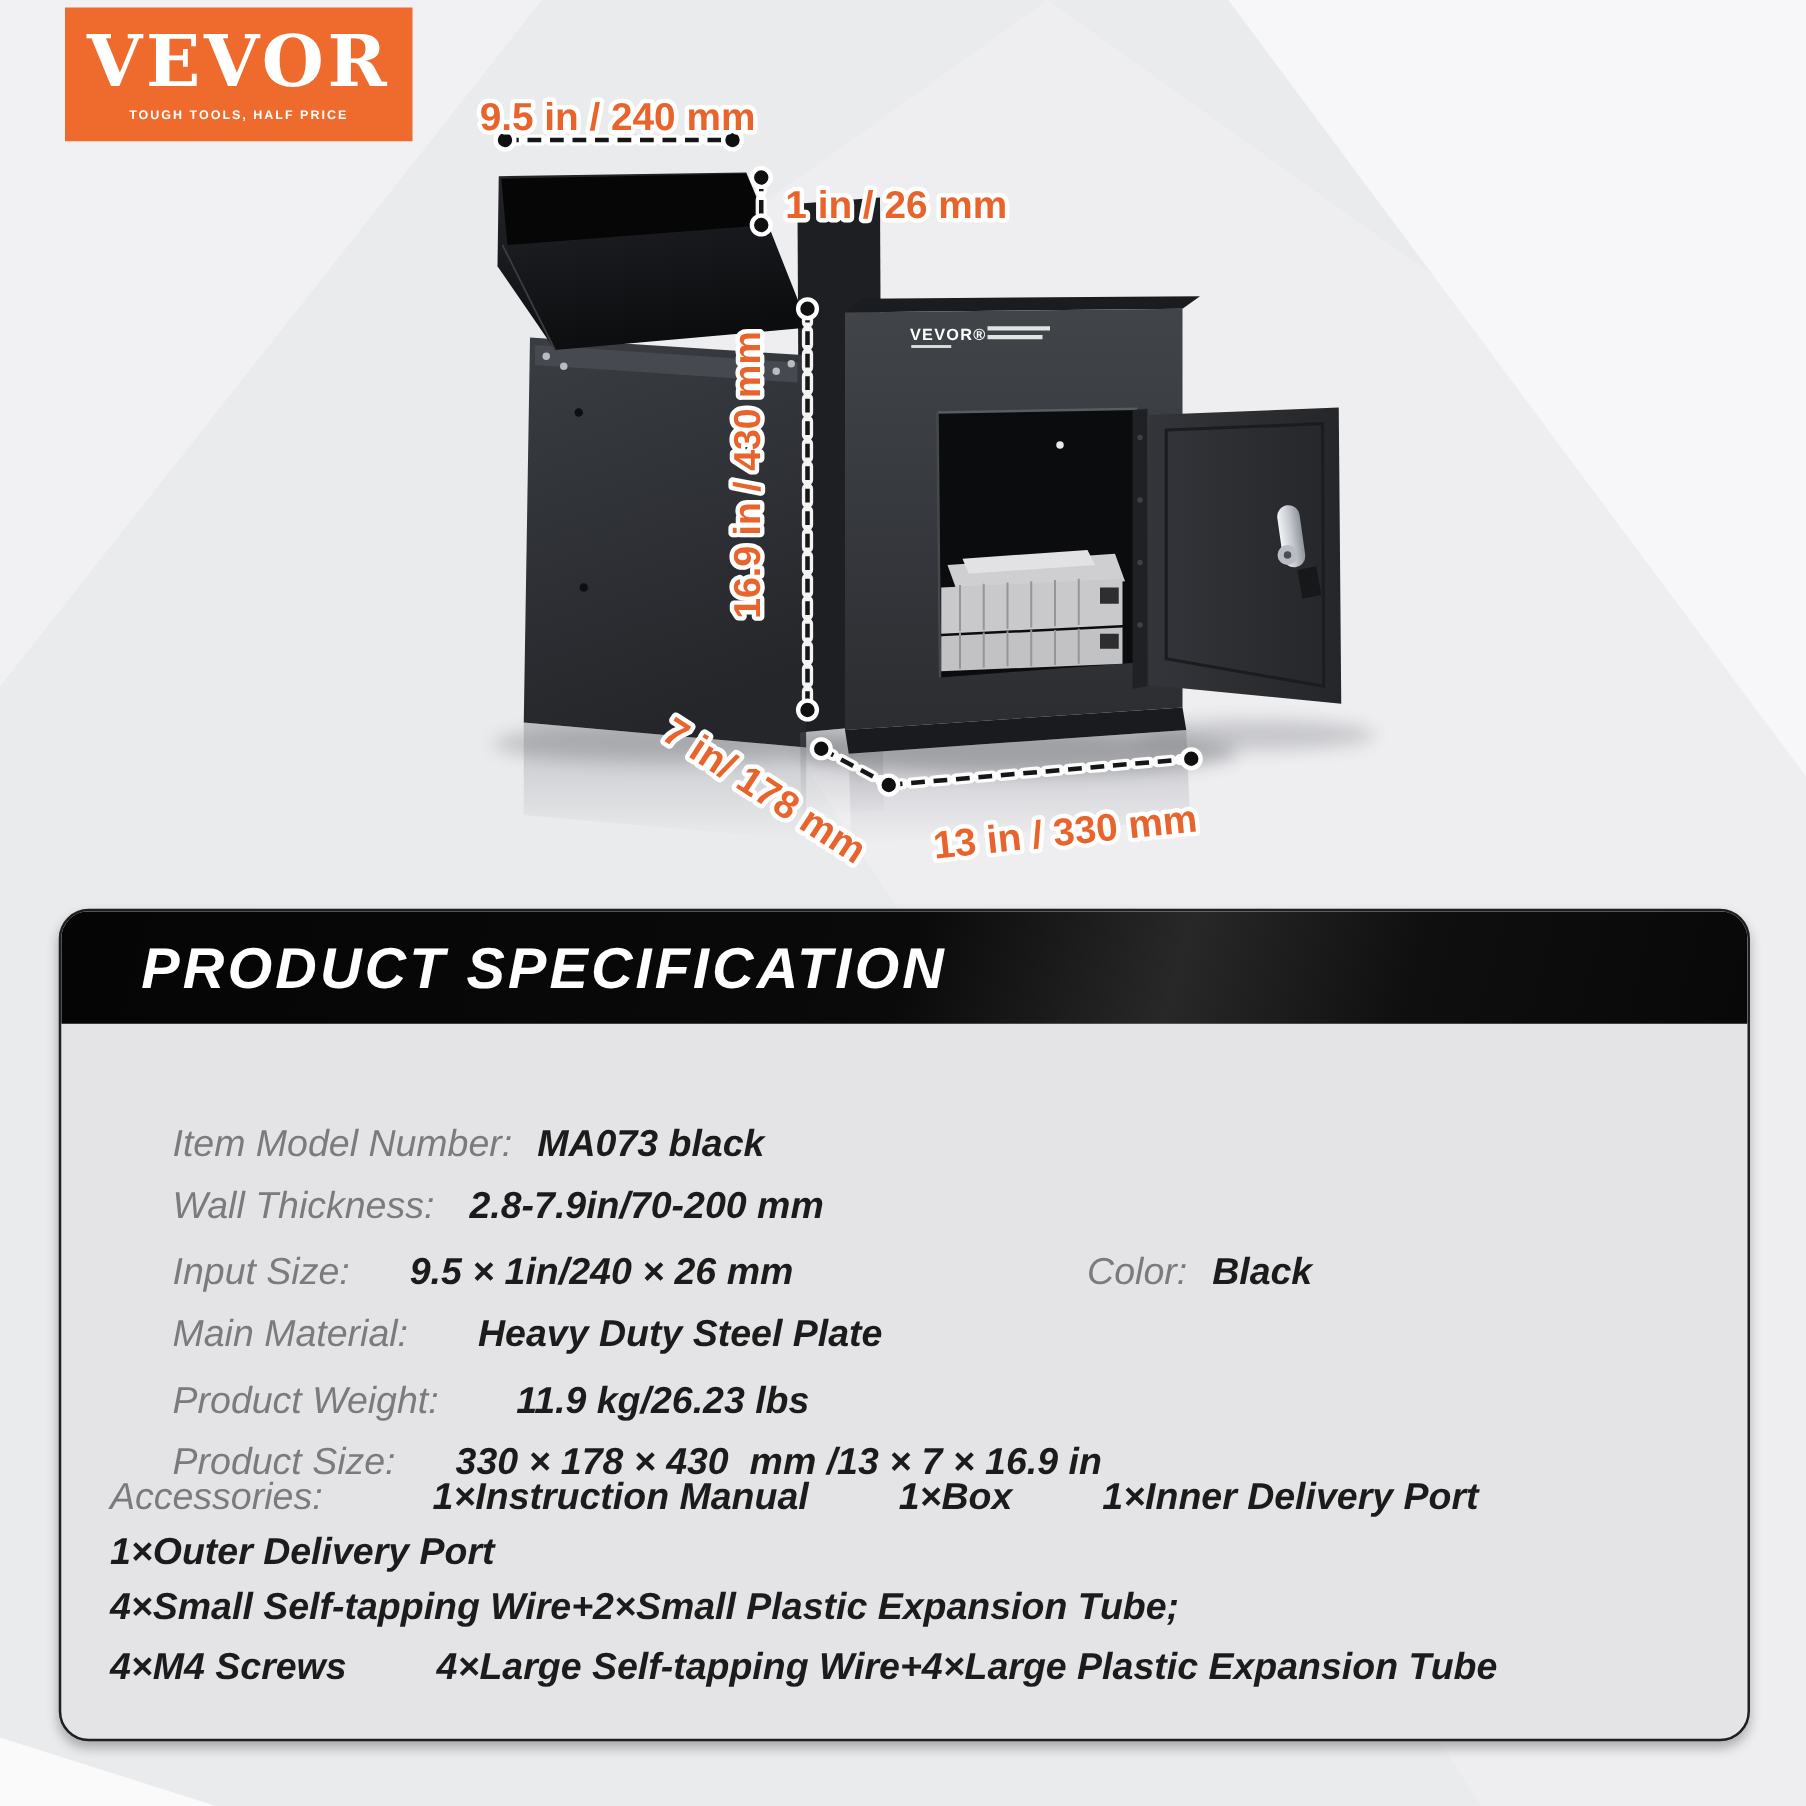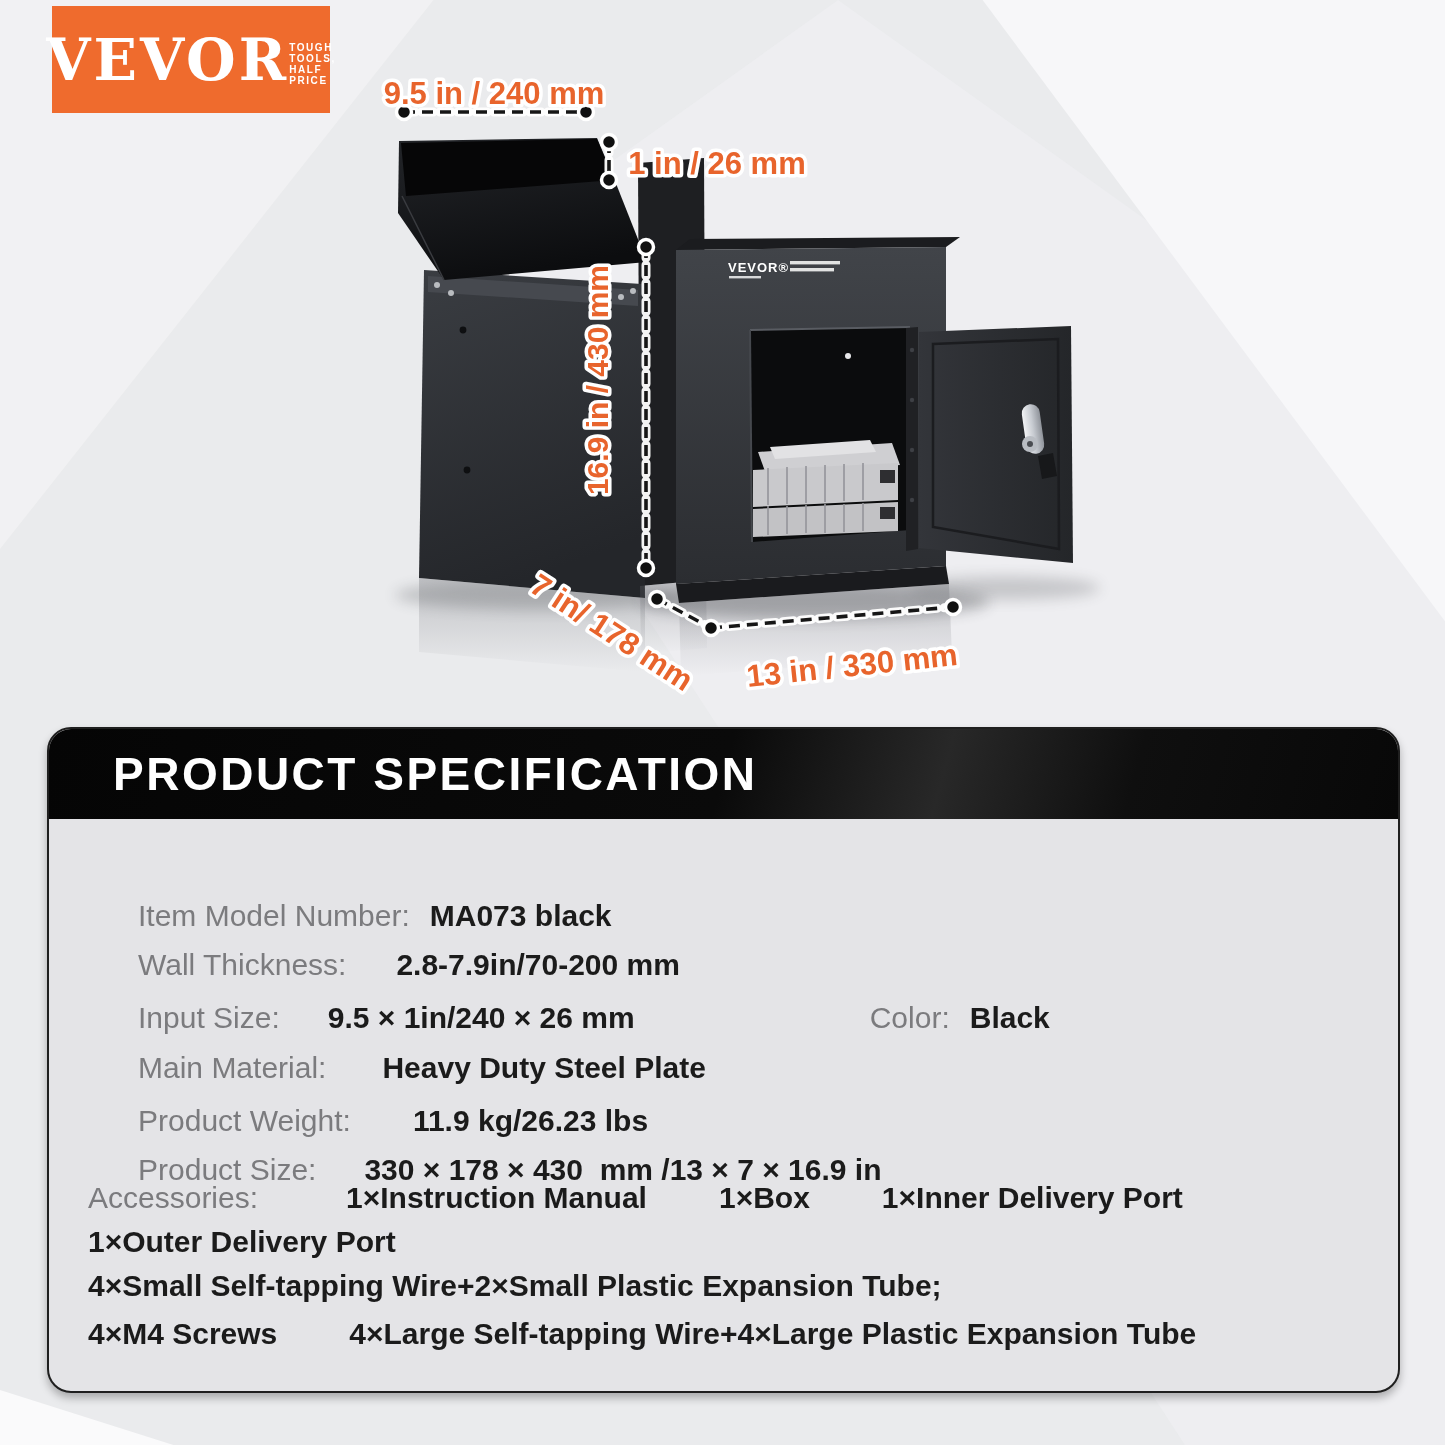--- a/index.html
+++ b/index.html
@@ -10,21 +10,21 @@
   }
   
   .bg-wedge{position:absolute;inset:0;pointer-events:none;}
   .bg-wedge.w1{background:#f7f7f9;clip-path:polygon(68% 0,100% 0,100% 43%);}
   .bg-wedge.w2{background:#f1f1f4;opacity:.55;clip-path:polygon(58% 0,100% 30%,100% 100%,82% 100%,30% 20%);}
   .bg-wedge.w3{background:#f2f2f4;opacity:.8;clip-path:polygon(0 0,30% 0,0 38%);}
   .bg-wedge.w4{background:#fafafb;clip-path:polygon(0 96.2%,12% 100%,0 100%);}
   
   .logo{
     position:absolute;left:52px;top:6px;width:278px;height:107px;
-    background:#ef6b2d;color:#fff;display:flex;flex-direction:row;
+    background:#ef6b2d;color:#fff;display:flex;flex-direction:column;
     align-items:center;justify-content:center;
   }
   .logo .name{
     font-family:"DejaVu Serif", serif;font-weight:bold;
     font-size:57px;letter-spacing:3px;line-height:1;
   }
   .logo .tagline{
     font-size:10px;font-weight:bold;letter-spacing:1.6px;margin-top:9px;
   }
   
@@ -37,34 +37,35 @@
     fill:#e8642c;stroke:#ffffff;stroke-width:7px;paint-order:stroke;
     stroke-linejoin:round;font-weight:bold;
     font-family:"Liberation Sans", sans-serif;
   }
   
   .panel{
     position:absolute;left:47px;top:727px;width:1353px;height:666px;
     border:2px solid #1f1f1f;border-radius:24px;background:#e4e4e7;
     overflow:hidden;box-sizing:border-box;
     box-shadow:0 5px 9px rgba(0,0,0,.28);
+    font-style:italic;
   }
   .panel-header{
     height:90px;display:flex;align-items:center;padding-left:64px;
     background:linear-gradient(105deg,#050505 0%,#0a0a0a 50%,#282828 66%,#0f0f0f 80%,#080808 100%);
   }
   .panel-title{color:#ffffff;font-size:46px;font-weight:bold;letter-spacing:2.5px;}
   .panel-body{position:relative;height:572px;}
   .spec-row{
     position:absolute;left:39px;white-space:pre-wrap;
     font-size:30px;line-height:38px;
   }
   .spec-label{color:#7b7b7e;}
   .spec-value{color:#1b1b1b;font-weight:bold;}
-  .g20{margin-left:20px;} .g46{margin-left:50px;} .g48{margin-left:48px;}
+  .g20{margin-left:20px;} .g46{margin-left:28px;} .g48{margin-left:48px;}
   .g56{margin-left:56px;} .g62{margin-left:62px;}
   .color-group{position:absolute;left:715px;top:0;white-space:pre-wrap;}
   .acc-line{display:flex;gap:72px;align-items:flex-start;white-space:pre-wrap;}
   .acc-line .spec-label{margin-right:16px;}
   .acc-line span[data-name="accessory-item"]{color:#1b1b1b;font-weight:bold;}
   .r1{top:40px;} .r2{top:89px;} .r3{top:142px;} .r4{top:192px;} .r5{top:245px;}
   .r6{top:294px;} .r7{top:360px;} .r8{top:404px;} .r9{top:448px;} .r10{top:496px;}
 </style>
 </head>
 <body>

